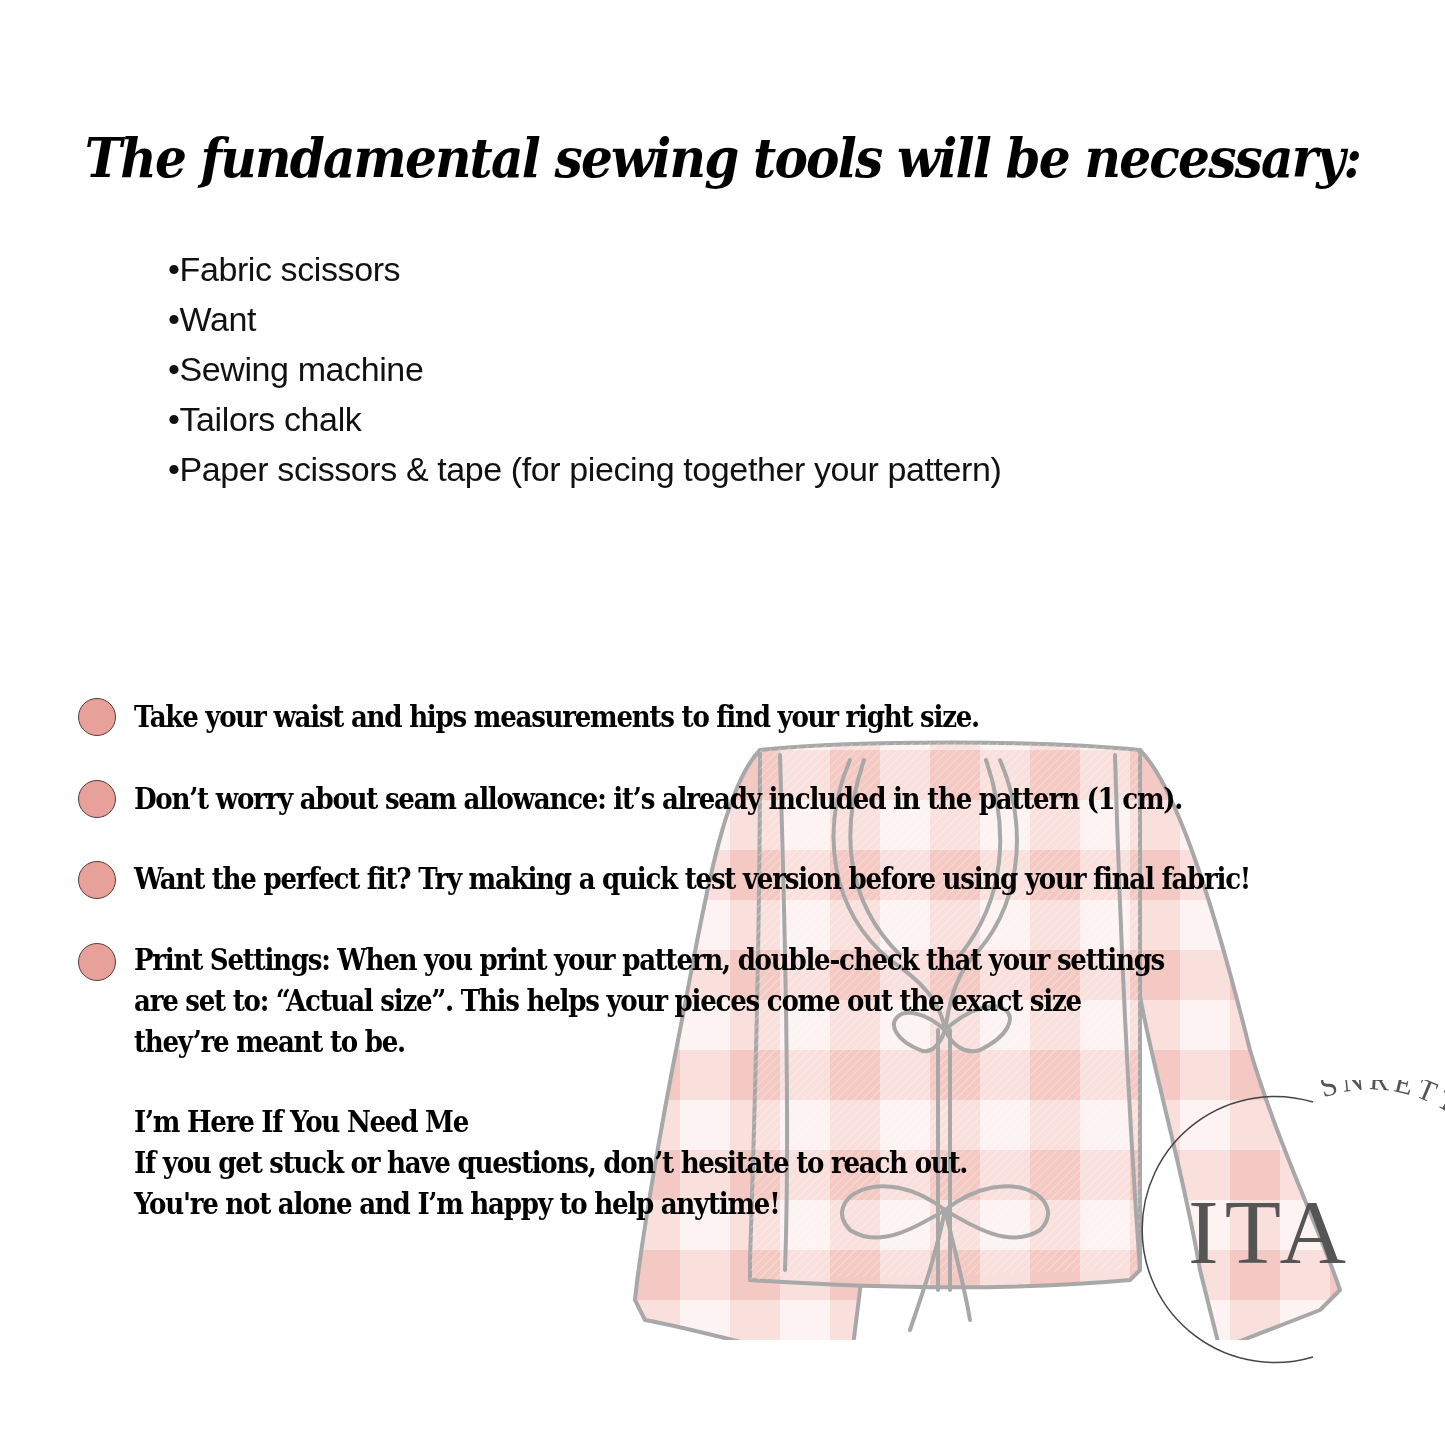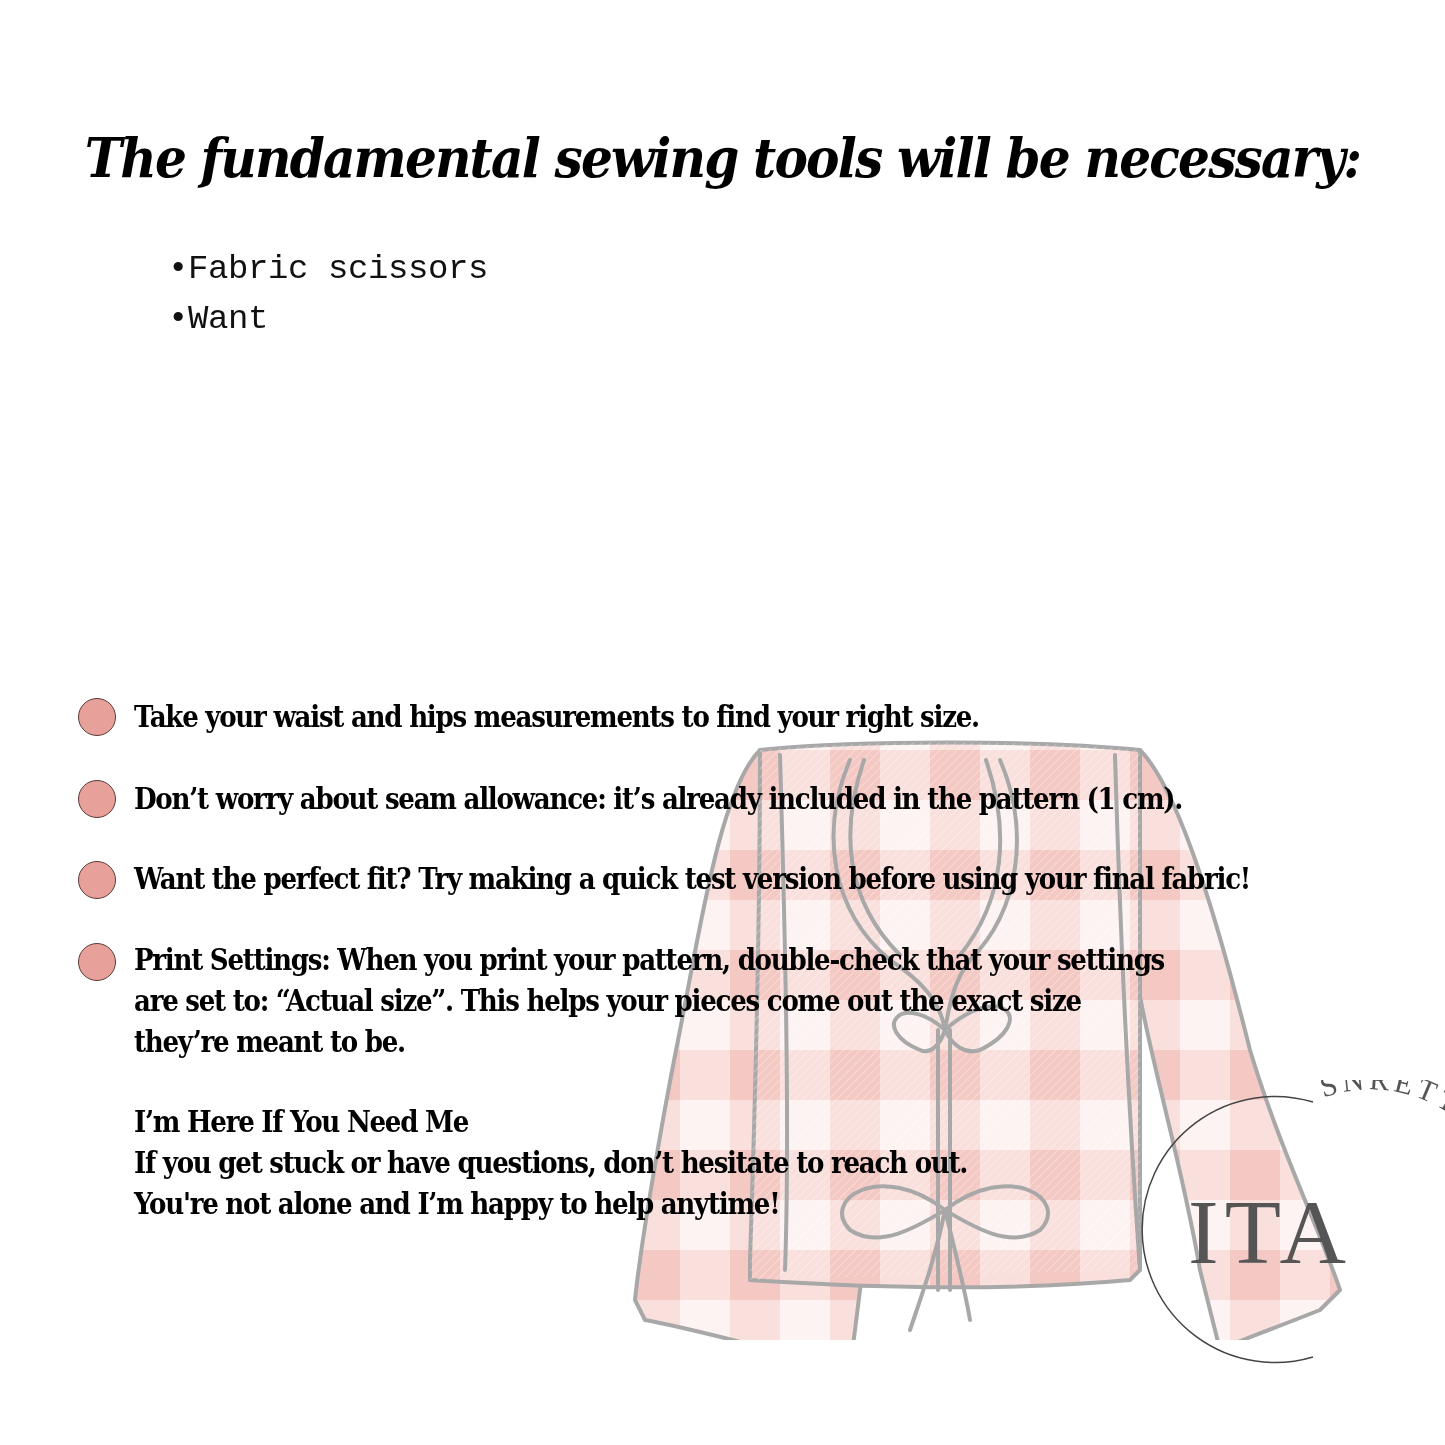--- a/index.html
+++ b/index.html
@@ -13,21 +13,21 @@
     color: #000; line-height: 80px;
     transform: scaleX(0.93); transform-origin: center;
   }
   .tools {
     position: absolute; left: 168px; top: 244px;
     list-style: none; margin: 0; padding: 0;
     font-family: "Liberation Sans", sans-serif;
     font-size: 34px; color: #111; line-height: 50px;
     letter-spacing: -0.4px;
   }
-  .tools li { white-space: nowrap; font-family: Liberation Mono, monospace; }
+  .tools li { white-space: nowrap; }
   .tools li::before { content: "\2022"; }
   .illustration { position: absolute; left: 620px; top: 730px; width: 760px; height: 610px; }
   .tips { position: absolute; left: 0; top: 0; width: 1445px; height: 1445px; pointer-events: none; margin-left: 24px; }
   .tip-dot {
     position: absolute; width: 38px; height: 38px; border-radius: 50%;
     background: #e8a19a; border: 1.5px solid #5b3a37; box-sizing: border-box;
   }
   .tip-text {
     position: absolute; left: 110px;
     font-family: "DejaVu Serif", serif; font-weight: bold;
@@ -38,20 +38,23 @@
   .logo { position: absolute; left: 1130px; top: 1080px; width: 315px; height: 340px; }
 </style>
 </head>
 <body>
 
 <div class="title">The fundamental sewing tools will be necessary:</div>
 
 <ul class="tools">
   <li>Fabric scissors</li>
   <li>Want</li>
+  <li>Sewing machine</li>
+  <li>Tailors chalk</li>
+  <li>Paper scissors &amp; tape (for piecing together your pattern)</li>
 </ul>
 
 <svg class="illustration" viewBox="0 0 760 610" xmlns="http://www.w3.org/2000/svg">
   <defs>
     <pattern id="gingham" width="100" height="100" patternUnits="userSpaceOnUse" x="10" y="20">
       <rect width="100" height="100" fill="#fdf3f2"></rect>
       <rect x="0" y="0" width="50" height="100" fill="#f8d9d5" opacity="0.75"></rect>
       <rect x="0" y="0" width="100" height="50" fill="#f8d9d5" opacity="0.75"></rect>
       <rect x="0" y="0" width="50" height="50" fill="#f4c8c3"></rect>
     </pattern>

